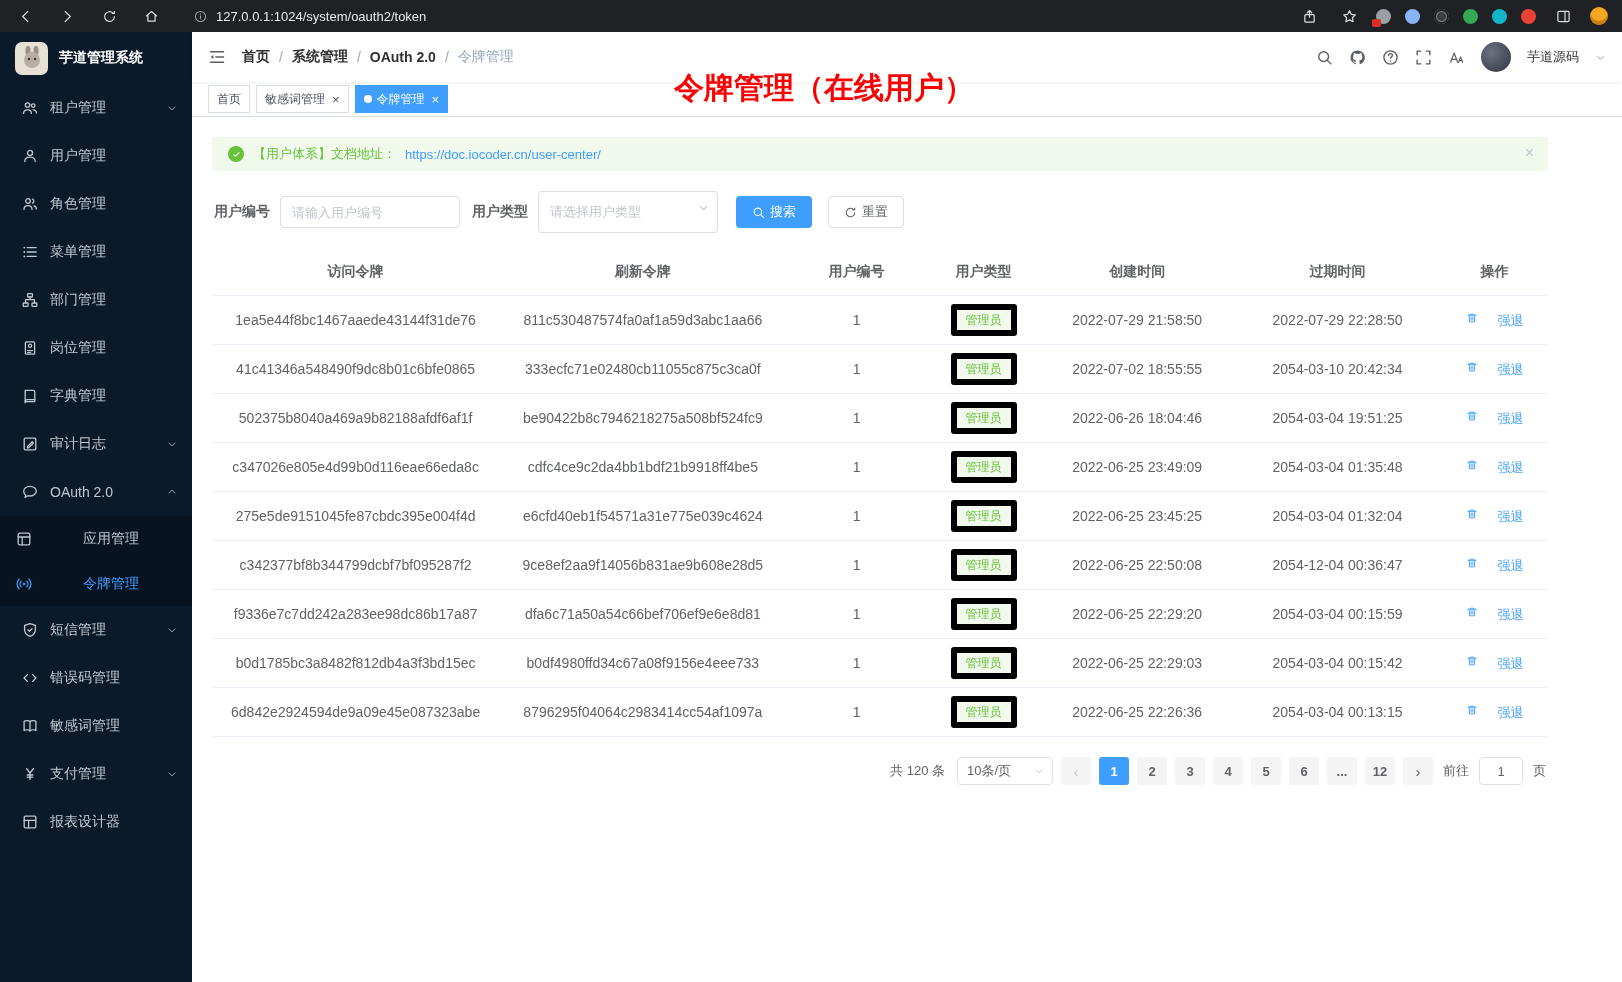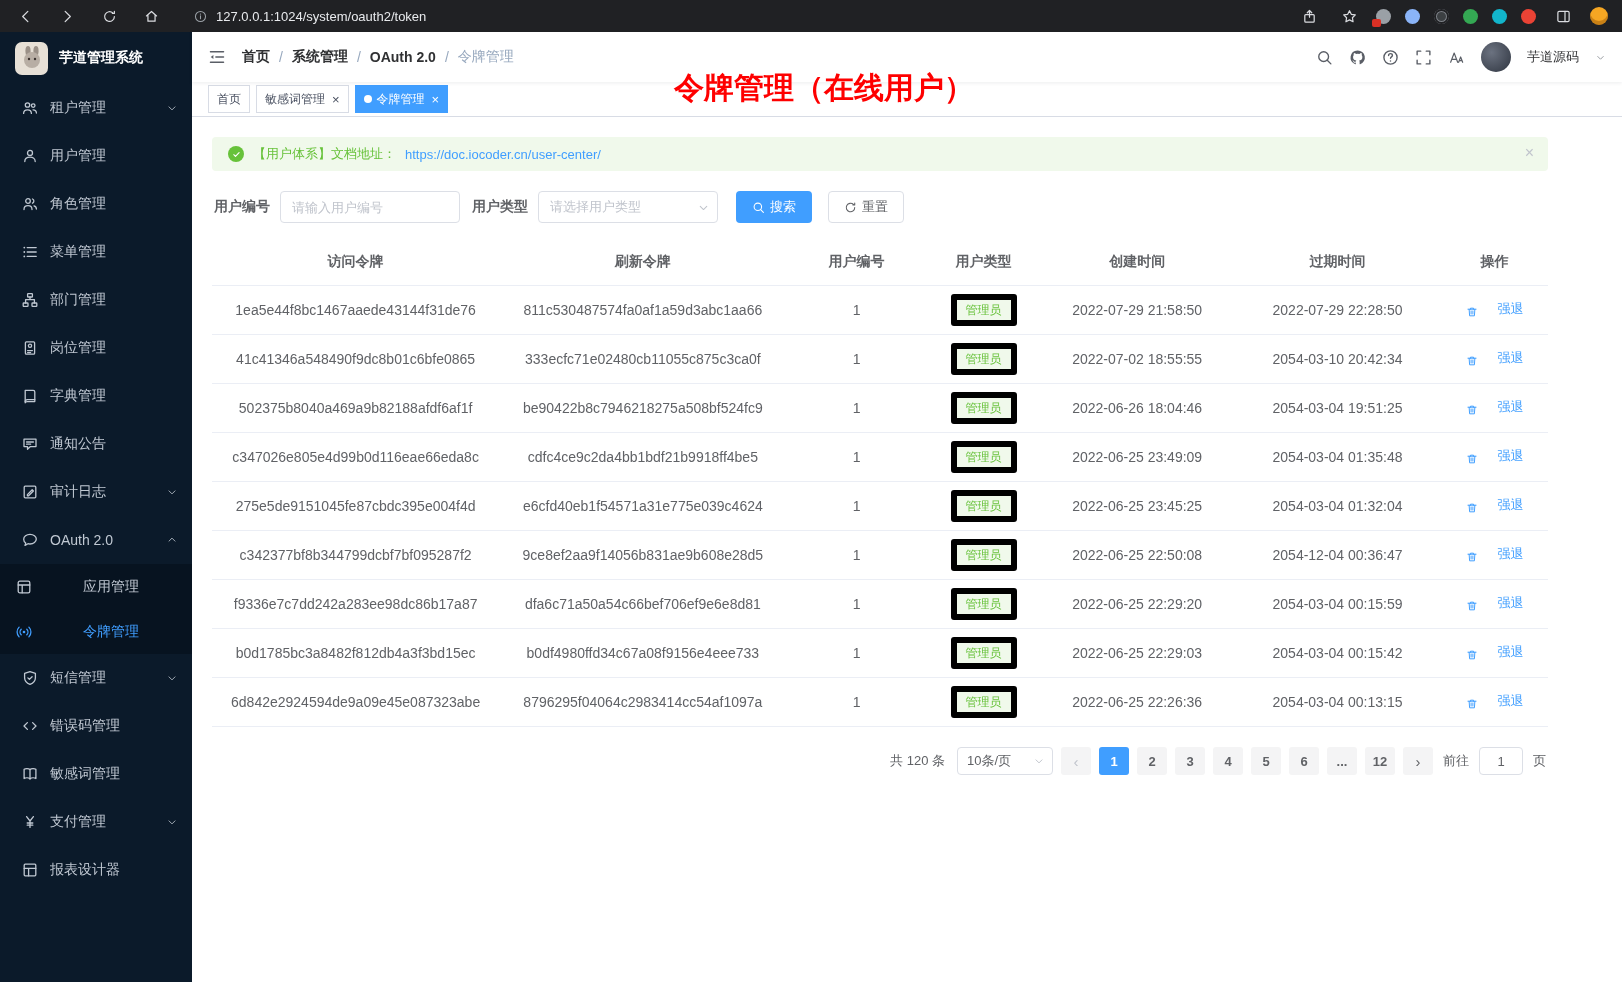--- a/index.html
+++ b/index.html
@@ -80,35 +80,35 @@
   .alert{background:#f0f9eb;border-radius:4px;padding:8px 16px;display:flex;align-items:center;gap:9px;color:#67c23a;font-size:13px;position:relative;margin-bottom:20px;}
   .alert-icon{width:16px;height:16px;border-radius:50%;background:#67c23a;color:#fff;display:inline-flex;align-items:center;justify-content:center;flex-shrink:0;}
   .alert-icon svg{width:9px;height:9px;}
   .alert a{color:#409eff;text-decoration:none;cursor:pointer;}
   .alert-close{position:absolute;right:14px;top:8px;color:#c0c4cc;font-size:16px;cursor:pointer;line-height:1;}
 
   .search-form{display:flex;align-items:center;gap:10px;margin-bottom:16px;}
   .f-label{font-weight:700;color:#606266;font-size:14px;margin-left:2px;}
   .f-input{width:180px;height:32px;border:1px solid #dcdfe6;border-radius:4px;padding:0 11px;font-size:13px;color:#606266;outline:none;box-sizing:border-box;font-family:inherit;}
   .f-input::placeholder{color:#c0c4cc;}
-  .select-wrap{position:relative;width:180px;height:32px;border:1px solid #dcdfe6;border-radius:4px;display:flex;align-items:center;padding:0 26px 0 11px;box-sizing:border-box;cursor:pointer;background:#fff;}
+  .select-wrap{position:relative;width:180px;height:42px;border:1px solid #dcdfe6;border-radius:4px;display:flex;align-items:center;padding:0 26px 0 11px;box-sizing:border-box;cursor:pointer;background:#fff;}
   .select-wrap .placeholder{color:#c0c4cc;font-size:13px;}
   .select-caret{position:absolute;right:7px;top:9px;color:#c0c4cc;}
   .select-caret svg{width:13px;height:13px;}
   .btn{height:32px;border-radius:4px;padding:0 15px;font-size:13px;display:inline-flex;align-items:center;gap:5px;cursor:pointer;border:1px solid transparent;font-family:inherit;}
   .btn svg{width:13px;height:13px;}
   .btn-primary{background:#409eff;color:#fff;margin-left:8px;}
   .btn-plain{background:#fff;border-color:#dcdfe6;color:#606266;margin-left:6px;}
 
   table{width:100%;border-collapse:collapse;table-layout:fixed;font-size:14px;color:#606266;}
   th,td{text-align:center;border-bottom:1px solid #ebeef5;padding:0 8px;white-space:nowrap;overflow:hidden;text-overflow:ellipsis;}
   th{height:46px;font-weight:700;color:#606266;}
   td{height:48px;}
   .tag-success{display:inline-block;background:#f0f9eb;border:6px solid #000000;color:#67c23a;font-size:12px;padding:2px 9px;border-radius:3px;line-height:1.4;}
-  .action-link{color:#409eff;font-size:13px;display:inline-flex;align-items:flex-end;gap:20px;cursor:pointer;text-decoration:none;}
+  .action-link{color:#409eff;font-size:13px;display:inline-flex;align-items:flex-start;gap:20px;cursor:pointer;text-decoration:none;}
   .action-link svg{width:12px;height:12px;}
 
   .pagination{display:flex;align-items:center;justify-content:flex-end;gap:8px;margin-top:20px;font-size:13px;color:#606266;}
   .ptotal{margin-right:4px;color:#606266;}
   .psize{width:96px;height:28px;border:1px solid #dcdfe6;border-radius:4px;display:flex;align-items:center;justify-content:space-between;padding:0 7px 0 9px;cursor:pointer;color:#606266;background:#fff;box-sizing:border-box;}
   .psize svg{width:12px;height:12px;color:#c0c4cc;}
   .pbtn{min-width:30px;height:28px;padding:0 4px;background:#f4f4f5;border-radius:3px;display:inline-flex;align-items:center;justify-content:center;color:#606266;font-weight:600;cursor:pointer;box-sizing:border-box;}
   .pbtn.active{background:#409eff;color:#fff;}
   .pbtn.nav{font-weight:400;font-size:15px;}
   .pbtn.disabled{color:#c0c4cc;cursor:default;}
@@ -266,29 +266,20 @@
             <svg viewBox="0 0 16 16" width="16" height="16" fill="none" stroke="currentColor" stroke-width="1.3" stroke-linecap="round" stroke-linejoin="round">
               <path d="M3.2 2.4h8a1.6 1.6 0 011.6 1.6v9.6H5.2a2 2 0 00-2 1.2V2.4z"></path>
               <path d="M3.2 13.6a2 2 0 012-2h7.6"></path>
             </svg>
           </span>
           <span class="mlabel">字典管理</span>
         </div>
         <div class="menu-item ">
           <span class="icn ">
             <svg viewBox="0 0 16 16" width="16" height="16" fill="none" stroke="currentColor" stroke-width="1.3" stroke-linecap="round" stroke-linejoin="round">
-              <path d="M2 3.2h12v7.4H8.4l-2.9 2.6v-2.6H2z"></path>
-              <path d="M4.6 6h6.8M4.6 8.2h4"></path>
-            </svg>
-          </span>
-          <span class="mlabel">通知公告</span>
-        </div>
-        <div class="menu-item ">
-          <span class="icn ">
-            <svg viewBox="0 0 16 16" width="16" height="16" fill="none" stroke="currentColor" stroke-width="1.3" stroke-linecap="round" stroke-linejoin="round">
               <rect x="2.2" y="2.2" width="11.6" height="11.6" rx="1"></rect>
               <path d="M5.4 10.6l4.8-4.8 1.2 1.2-4.8 4.8H5.4v-1.2z"></path>
             </svg>
           </span>
           <span class="mlabel">审计日志</span>
           <span class="arrow ">
             <svg viewBox="0 0 16 16" width="16" height="16" fill="none" stroke="currentColor" stroke-width="1.3" stroke-linecap="round" stroke-linejoin="round">
               <path d="M4 6.5l4 4 4-4"></path>
             </svg>
           </span>

